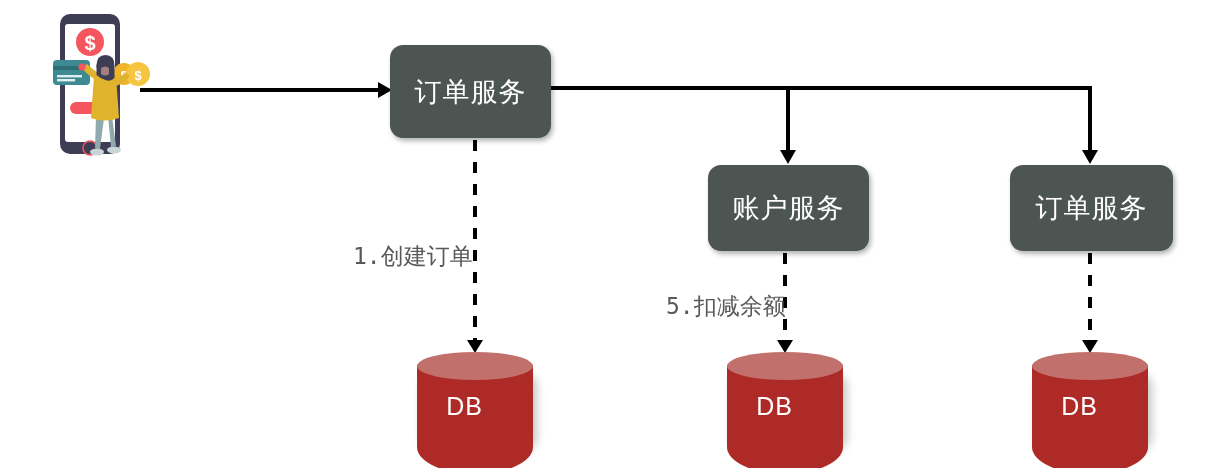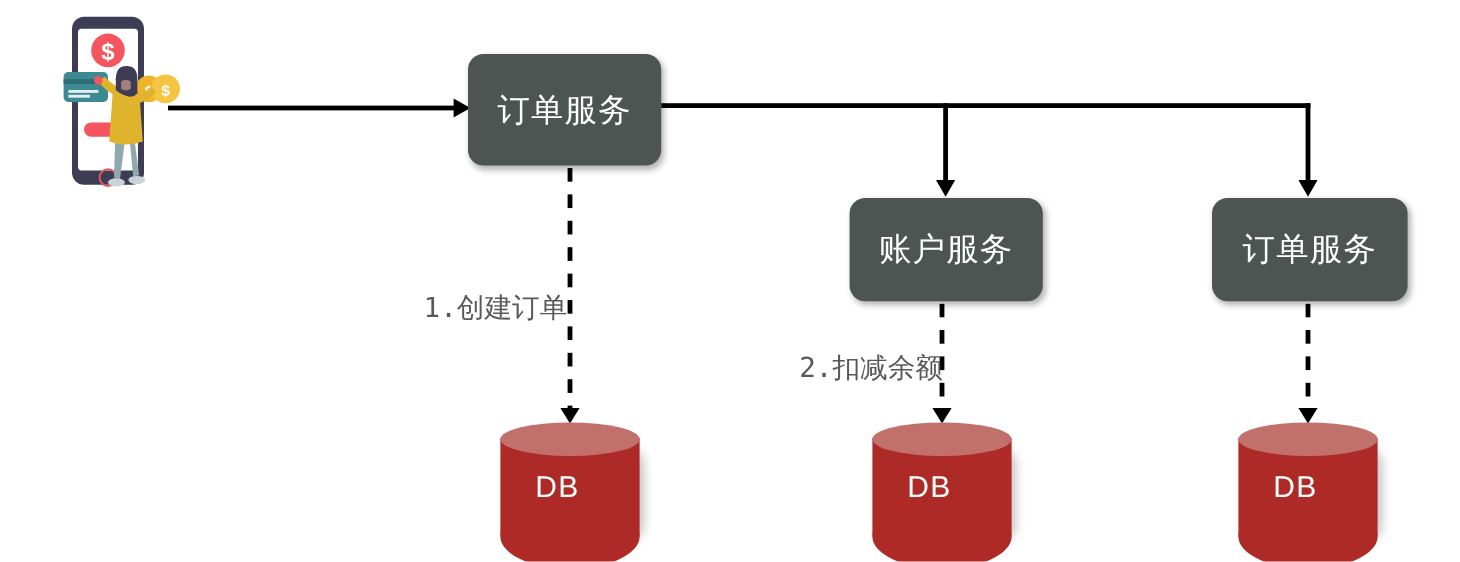--- a/index.html
+++ b/index.html
@@ -190,21 +190,21 @@
   <div id="arrowhead-account-db"></div>
 
   <div class="line-dashed" id="edge-stock-db"></div>
   <div id="arrowhead-stock-db"></div>
 
   <div class="svc" id="svc-order">订单服务</div>
   <div class="svc" id="svc-account">账户服务</div>
   <div class="svc" id="svc-stock">订单服务</div>
 
   <div class="edge-label" id="label-create-order">1.创建订单</div>
-  <div class="edge-label" id="label-deduct-balance">2.扣减余额</div>
+  <div class="edge-label" id="label-deduct-balance">5.扣减余额</div>
 
   <div class="db" id="db-order">
     <div class="db-shadow"></div>
     <div class="db-bottom"></div>
     <div class="db-body"></div>
     <div class="db-top"></div>
     <div class="db-label">DB</div>
   </div>
 
   <div class="db" id="db-account">

